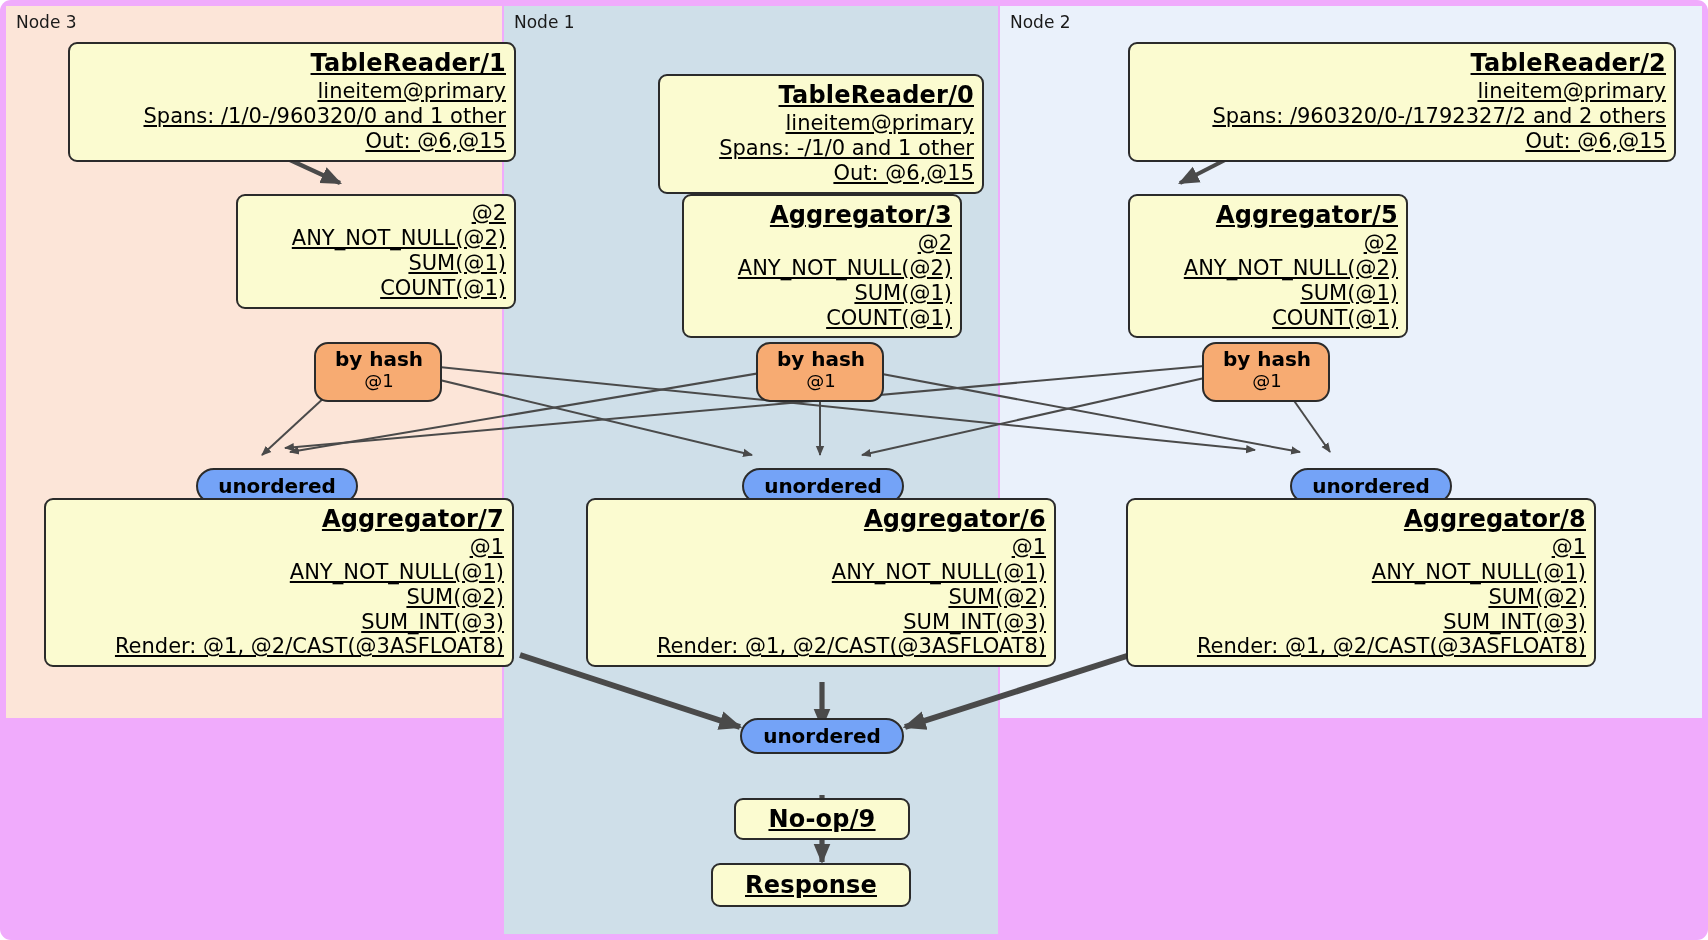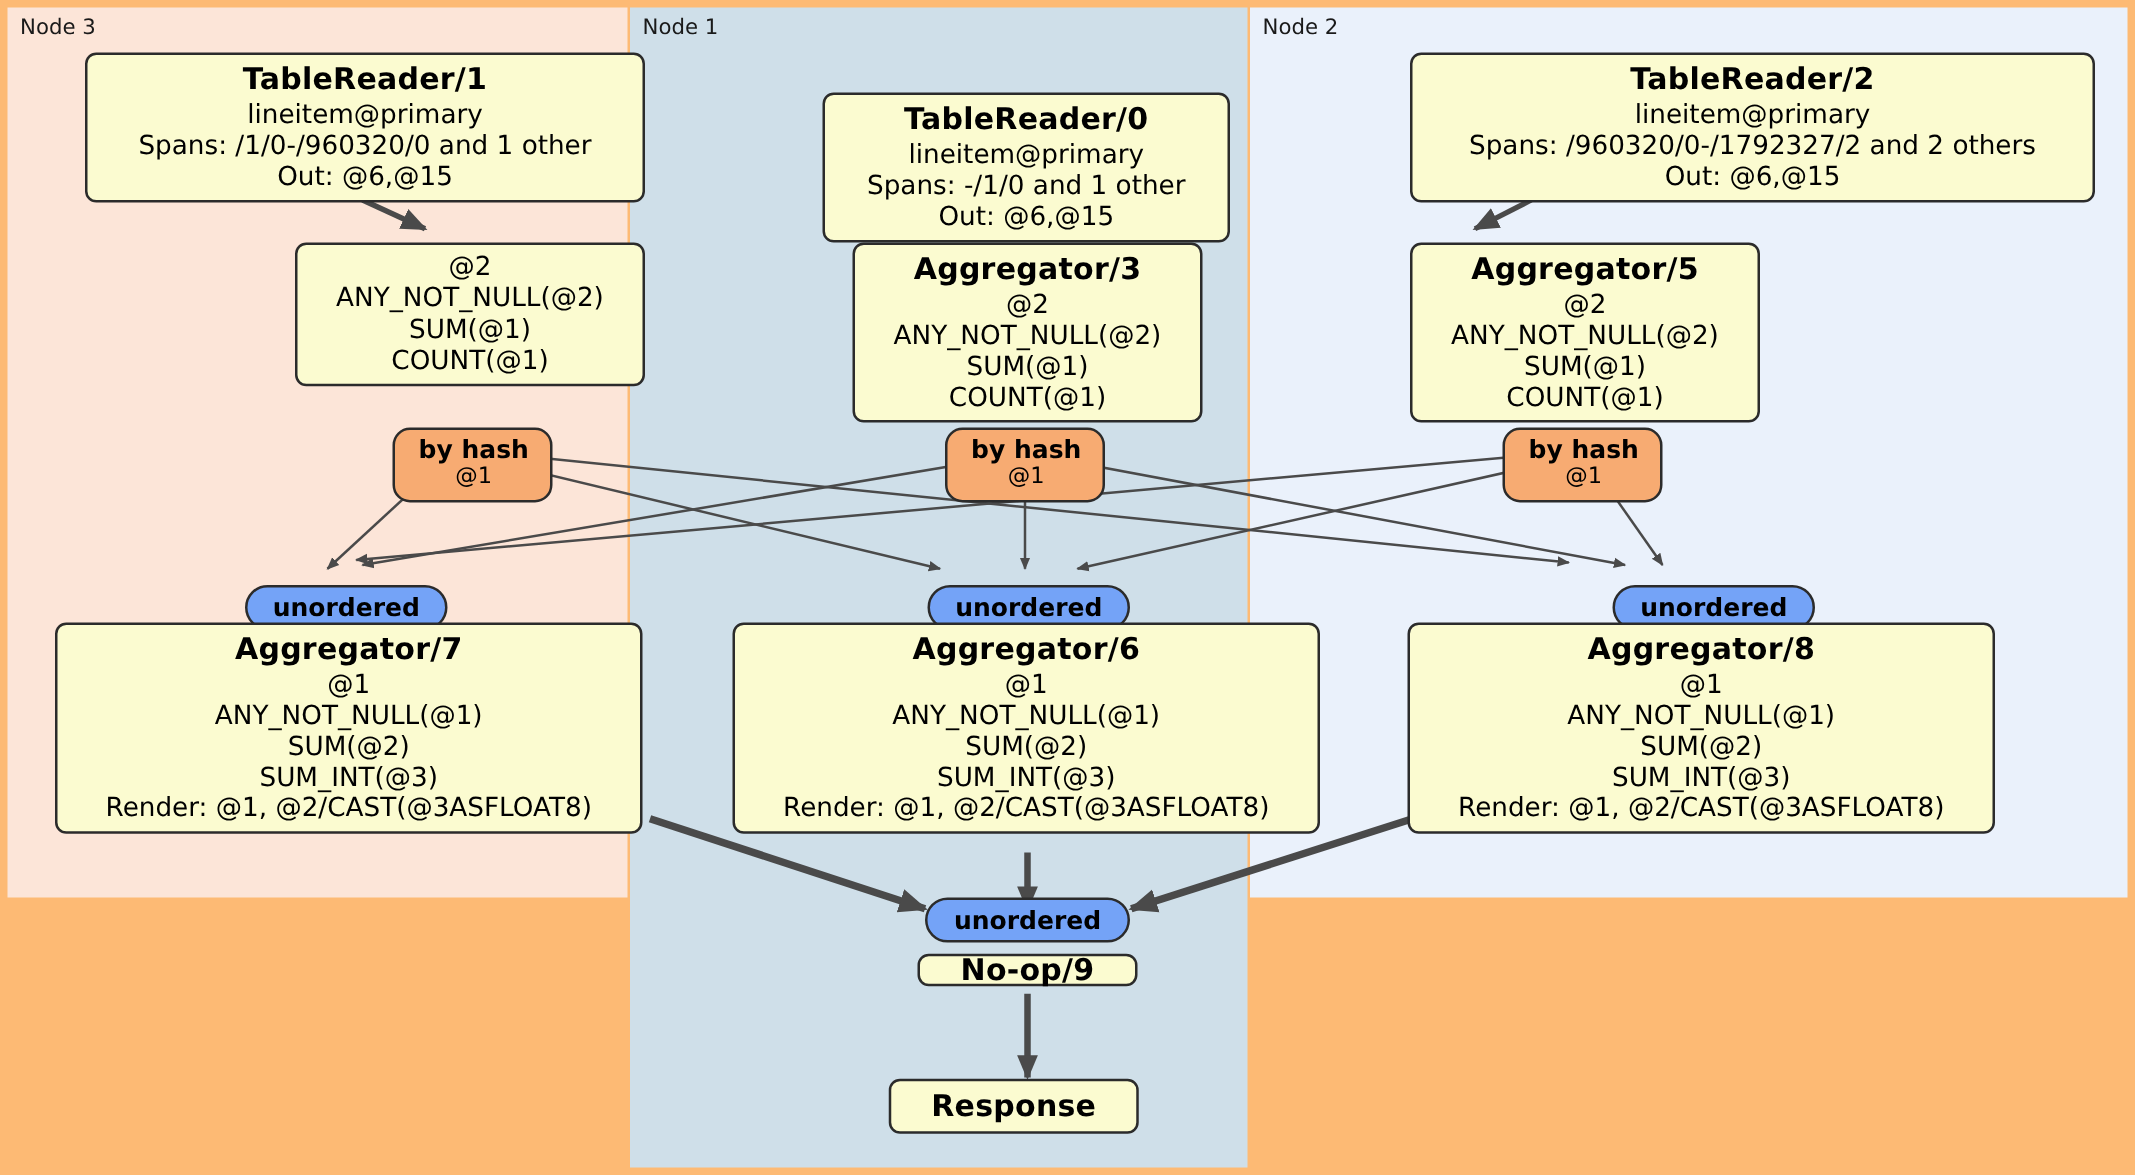--- a/index.html
+++ b/index.html
@@ -4,23 +4,24 @@
 <style>
   html, body {
     margin: 0;
     padding: 0;
     background: #ffffff;
   }
   #stage {
     position: relative;
     width: 1708px;
     height: 940px;
-    background: #fdba74;
+    background: #f0abfc;
     font-family: "DejaVu Sans", "Liberation Sans", sans-serif;
     overflow: hidden;
+    border-radius: 11px;
   }
   .node-panel {
     position: absolute;
     box-sizing: border-box;
   }
   .node-panel-label {
     position: absolute;
     left: 10px;
     top: 6px;
     font-size: 17px;
@@ -35,24 +36,25 @@
     width: 1708px;
     height: 940px;
     pointer-events: none;
   }
   .proc-box {
     position: absolute;
     box-sizing: border-box;
     background: #fbfbd0;
     border: 2.2px solid #2b2b2b;
     border-radius: 9px;
-    text-align: center;
+    text-align: right;
     padding: 5px 8px 6px 8px;
     line-height: 1.19;
     color: #000;
+    text-decoration: underline;
   }
   .proc-title {
     font-weight: bold;
     font-size: 24px;
     letter-spacing: 0.2px;
     display: block;
     margin-bottom: 1px;
   }
   .proc-line {
     display: block;
@@ -254,21 +256,21 @@
     <span class="proc-line">ANY_NOT_NULL(@1)</span>
     <span class="proc-line">SUM(@2)</span>
     <span class="proc-line">SUM_INT(@3)</span>
     <span class="proc-line">Render: @1, @2/CAST(@3ASFLOAT8)</span>
   </div>
 
   <div class="pill pill-unordered" style="left:740px; top:718px; width:164px; height:36px;">
     <span class="pill-main">unordered</span>
   </div>
 
-  <div class="proc-box compact" style="left:734px; top:763px; width:176px; height:26px;">
+  <div class="proc-box compact" style="left:734px; top:798px; width:176px; height:42px;">
     <span class="proc-title">No-op/9</span>
   </div>
 
   <div class="proc-box compact" style="left:711px; top:863px; width:200px; height:44px;">
     <span class="proc-title">Response</span>
   </div>
 
 </div>
 
 </body></html>

